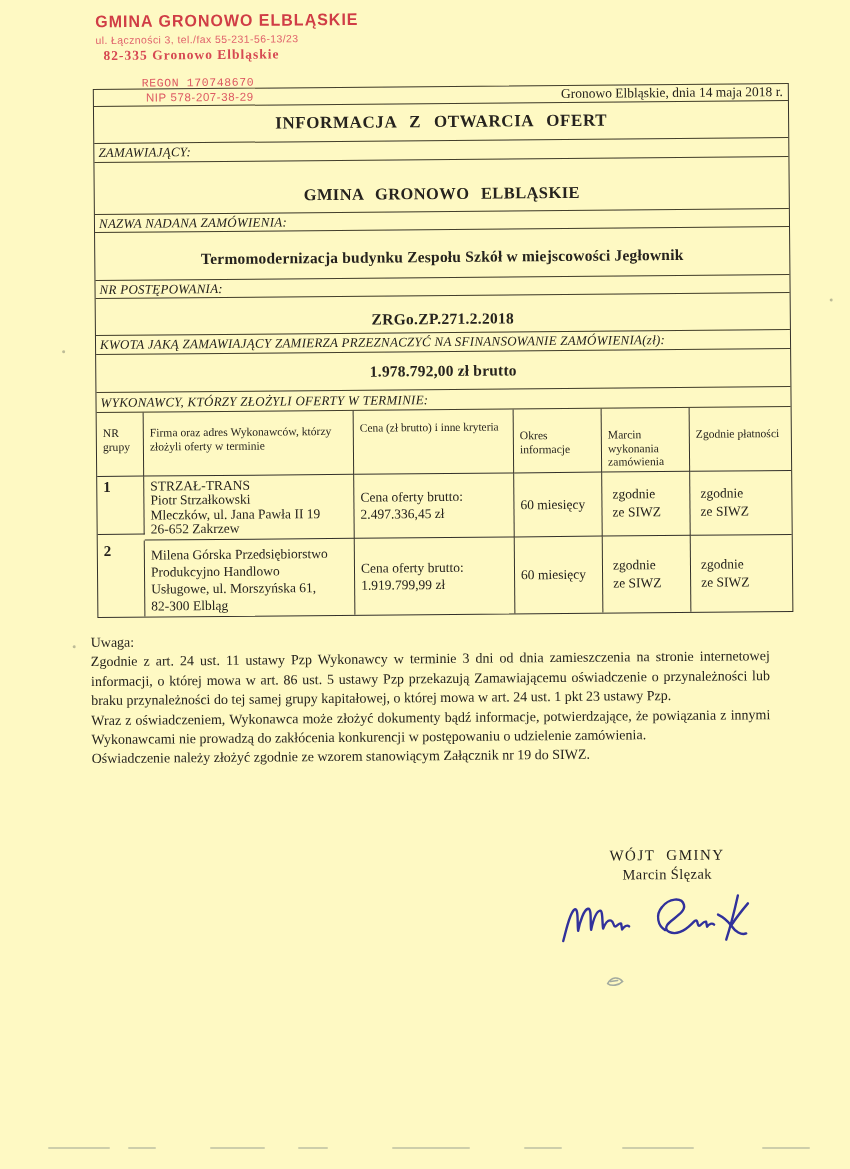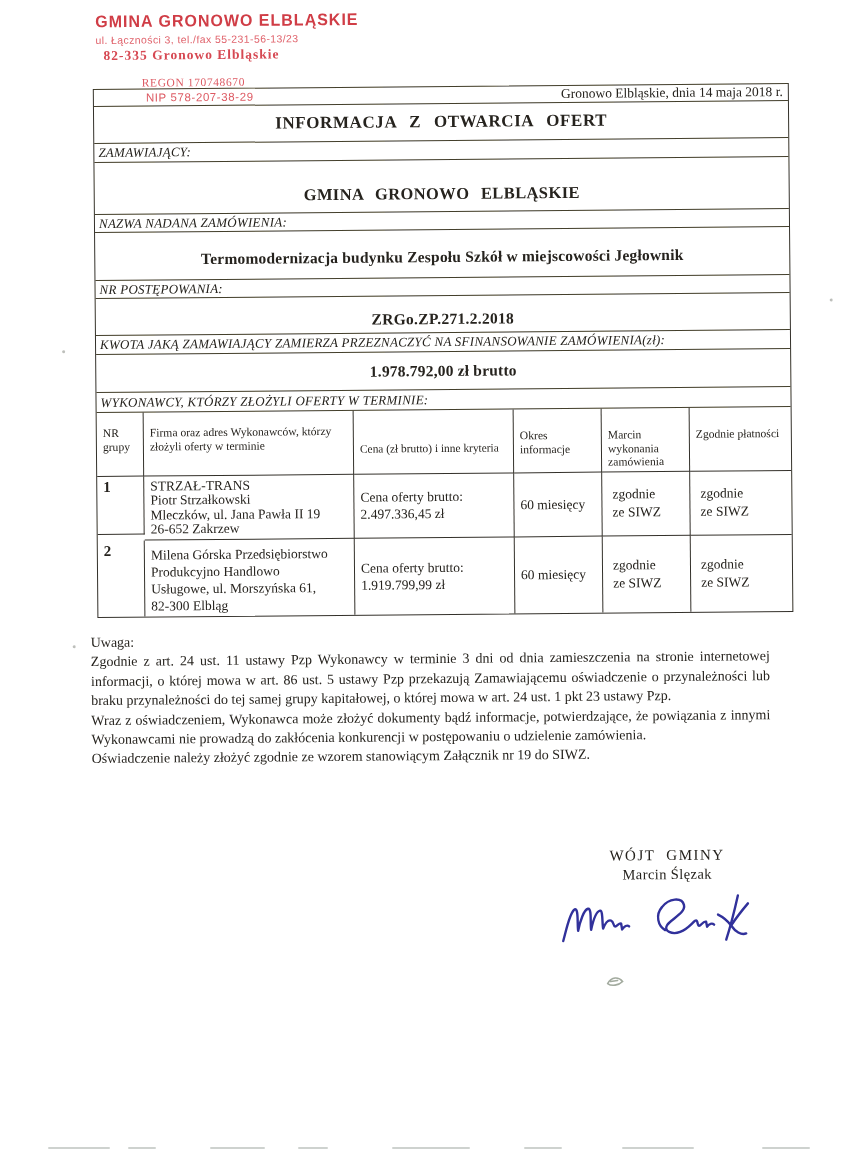--- a/index.html
+++ b/index.html
@@ -1,20 +1,20 @@
 <!DOCTYPE html>
 <html><head>
 <meta charset="utf-8">
 <style>
   html,body{margin:0;padding:0;}
   body{background:#e9e9e6;}
   .page{
     position:relative;
     width:850px;height:1169px;
-    background:#ffffff;
+    background:#fef9c3;
     overflow:hidden;
     font-family:"Liberation Serif", serif;
     color:#26231e;
   }
   #scan{position:absolute;inset:0;transform:rotate(-0.5deg);transform-origin:443px 340px;}
 
   
   .stamp{position:absolute;left:98px;top:10px;width:330px;z-index:1;}
   .stamp div{white-space:nowrap;}
   .stamp-org{
@@ -22,21 +22,21 @@
     font-size:16px;font-weight:700;letter-spacing:1px;color:#d03d46;
     transform:scaleY(1.05);
   }
   .stamp-addr{
     font-family:"Liberation Sans", sans-serif;
     font-size:10.5px;color:#e0636c;letter-spacing:.4px;margin-top:3px;
   }
   .stamp-postal{
     font-size:13.5px;font-weight:700;color:#d64852;letter-spacing:1px;margin-top:2px;margin-left:8px;
   }
-  .stamp-regon{position:absolute;left:46px;top:64px;font-family:Liberation Serif, serif;
+  .stamp-regon{position:absolute;left:46px;top:64px;font-family:Liberation Mono, monospace;
     font-size:11.5px;color:#dd5a63;letter-spacing:.6px;}
   .stamp-nip{position:absolute;left:50px;top:79px;font-family:"Liberation Sans", sans-serif;
     font-size:11.5px;color:#dd5a63;letter-spacing:.6px;}
 
   
   .frame{
     position:absolute;left:95px;top:86px;width:696px;z-index:2;
     border:1px solid #34312b;
     box-sizing:border-box;
   }
@@ -59,21 +59,21 @@
   .v-kwota{height:38px;align-items:center;
     font-size:15.5px;font-weight:700;letter-spacing:.2px;}
 
   
   .table{display:grid;grid-template-columns:47px 210px 160px 88px 88px 1fr;}
   .table > div{box-sizing:border-box;border-right:1px solid #34312b;border-bottom:1px solid #34312b;
     overflow:visible;}
   .table > div.lastcol{border-right:none;}
   .table > div.lastrow{border-bottom:none;}
   .th{font-size:11.6px;line-height:13.5px;padding:14px 4px 2px 6px;}
-  .th.c3{padding-top:32px;font-size:11.4px;}
+  .th.c3{padding-top:11px;font-size:11.4px;}
   .th.c4,.th.c5,.th.c6{padding-top:20px;}
   .td{font-size:13.5px;line-height:15px;padding:2px 4px 2px 6px;}
   .td-nr{font-size:15px;font-weight:700;padding-top:3px;}
   .td-firma1{line-height:14.6px;padding-top:3px;}
   .td-firma2{line-height:17px;padding-top:6px;}
   .td-cena{display:flex;flex-direction:column;justify-content:center;line-height:17px;}
   .td-okres{display:flex;align-items:center;}
   .td-siwz{display:flex;align-items:center;line-height:18px;padding-left:10px;}
   .td-siwz span{width:58px;}
 

